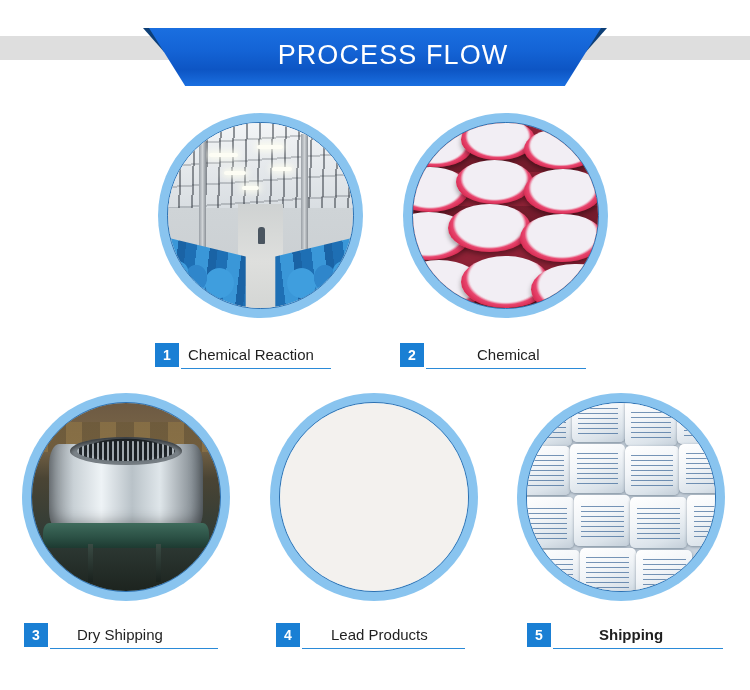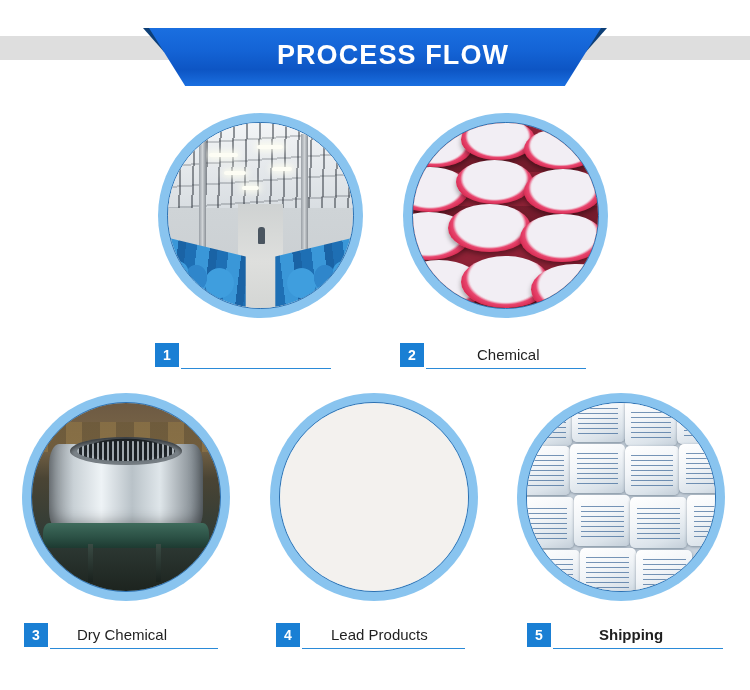--- a/index.html
+++ b/index.html
@@ -32,21 +32,21 @@
   .ribbon-band {
     position:absolute; left:6px; top:14px;
     width:452px; height:58px;
     background:linear-gradient(180deg,#1a6fe0 0%, #1464d6 38%, #0d55c4 72%, #1a6fe0 100%);
     clip-path:polygon(8% 0, 92% 0, 100% 0, 92% 100%, 8% 100%, 0 0);
     display:flex; align-items:center; justify-content:center;
   }
   .ribbon-title {
     color:#ffffff;
     font-size:27px;
-    font-weight:bold;
+    font-weight:normal;
     letter-spacing:1.1px;
     line-height:1;
     padding-bottom:4px;
     margin-left:36px;
   }
 
   
   .photo {
     position:absolute;
     border-radius:50%;
@@ -219,20 +219,21 @@
       <div class="basin" style="left:58%;  top:49%; width:45%; height:26%;"></div>
       <div class="basin" style="left:-10%; top:74%; width:48%; height:28%;"></div>
       <div class="basin" style="left:26%;  top:72%; width:48%; height:28%;"></div>
       <div class="basin" style="left:64%;  top:76%; width:48%; height:28%;"></div>
     </div>
   </div>
 </div>
 
 <div class="label" style="left:155px; top:343px; width:215px;">
   <span class="badge">1</span>
+  <span class="label-text" style="left:33px;">Chemical Reaction</span>
   <span class="underline" style="width:150px;"></span>
 </div>
 
 <div class="label" style="left:400px; top:343px; width:190px;">
   <span class="badge">2</span>
   <span class="label-text" style="left:77px;">Chemical</span>
   <span class="underline" style="width:160px;"></span>
 </div>
 
 <div class="photo" style="left:22px; top:393px; width:208px; height:208px;">
@@ -272,21 +273,21 @@
       <div class="bag" style="left:85%;  top:49%; width:30%; height:27%;"></div>
       <div class="bag" style="left:-2%;  top:78%; width:30%; height:26%;"></div>
       <div class="bag" style="left:28%;  top:77%; width:30%; height:26%;"></div>
       <div class="bag" style="left:58%;  top:78%; width:30%; height:26%;"></div>
     </div>
   </div>
 </div>
 
 <div class="label" style="left:24px; top:623px; width:195px;">
   <span class="badge">3</span>
-  <span class="label-text" style="left:53px;">Dry Chemical</span>
+  <span class="label-text" style="left:53px;">Dry Shipping</span>
   <span class="underline" style="width:168px;"></span>
 </div>
 
 <div class="label" style="left:276px; top:623px; width:190px;">
   <span class="badge">4</span>
   <span class="label-text" style="left:55px;">Lead Products</span>
   <span class="underline" style="width:163px;"></span>
 </div>
 
 <div class="label" style="left:527px; top:623px; width:190px;">

